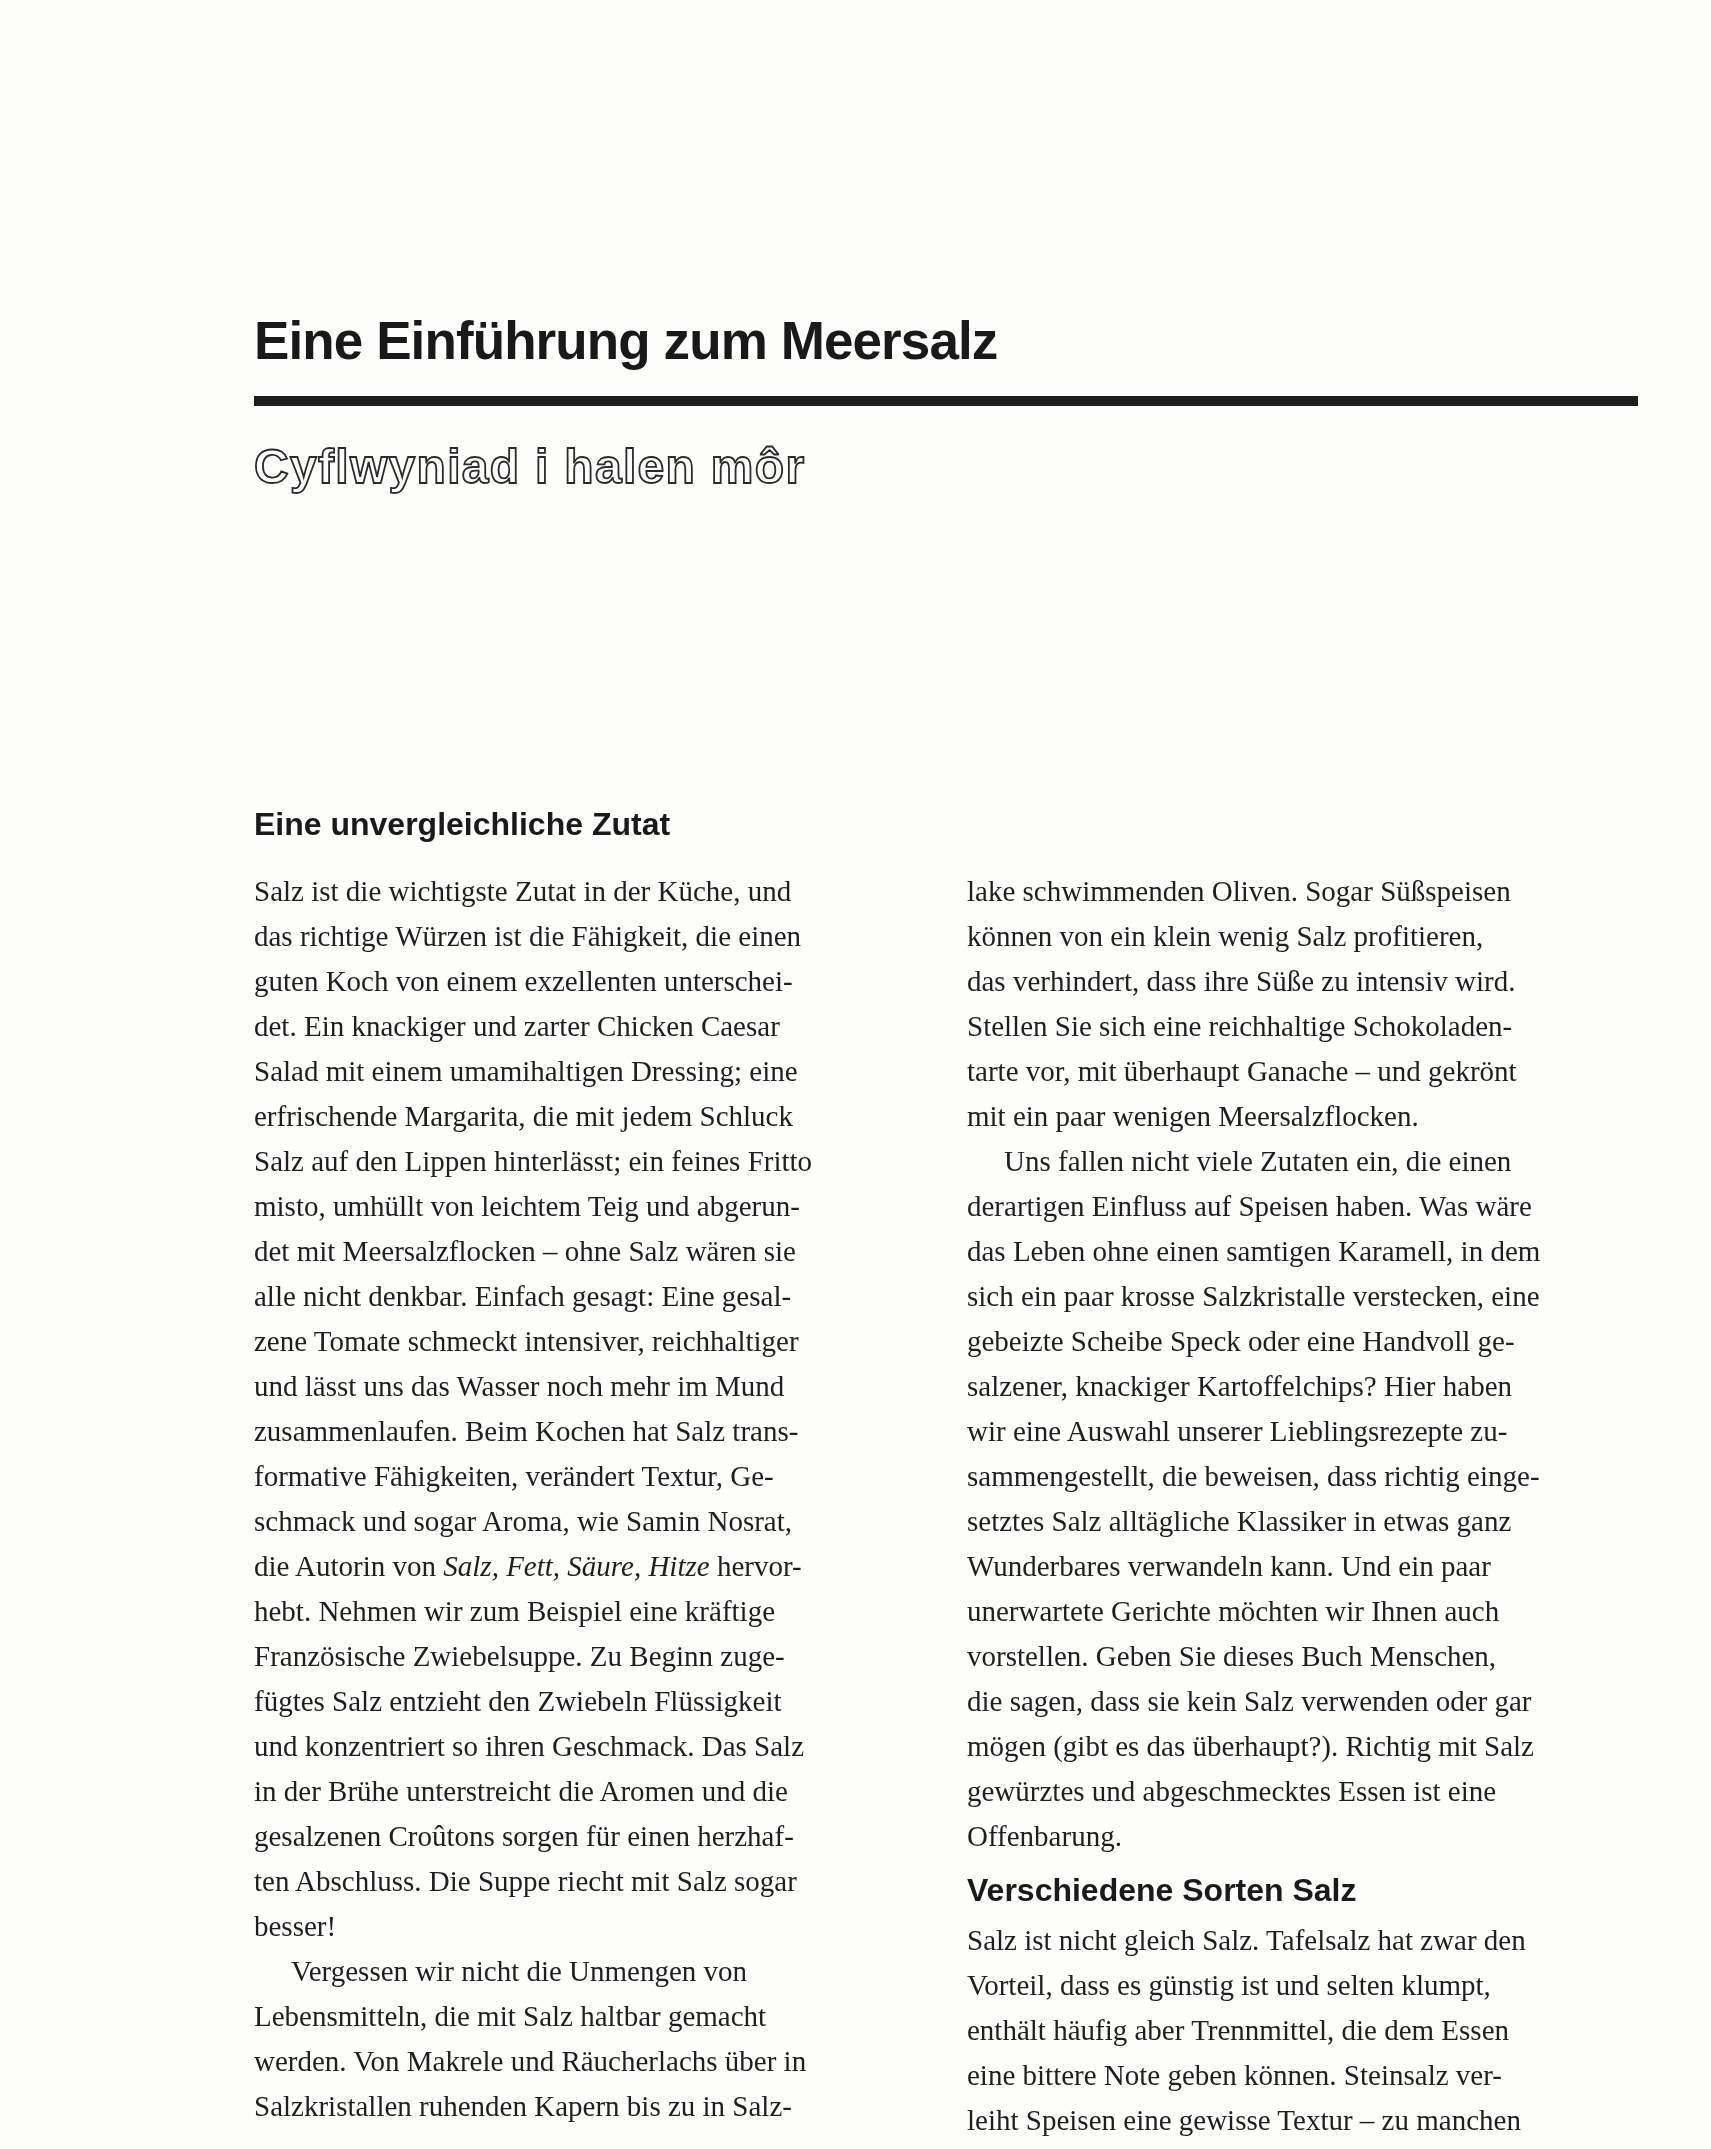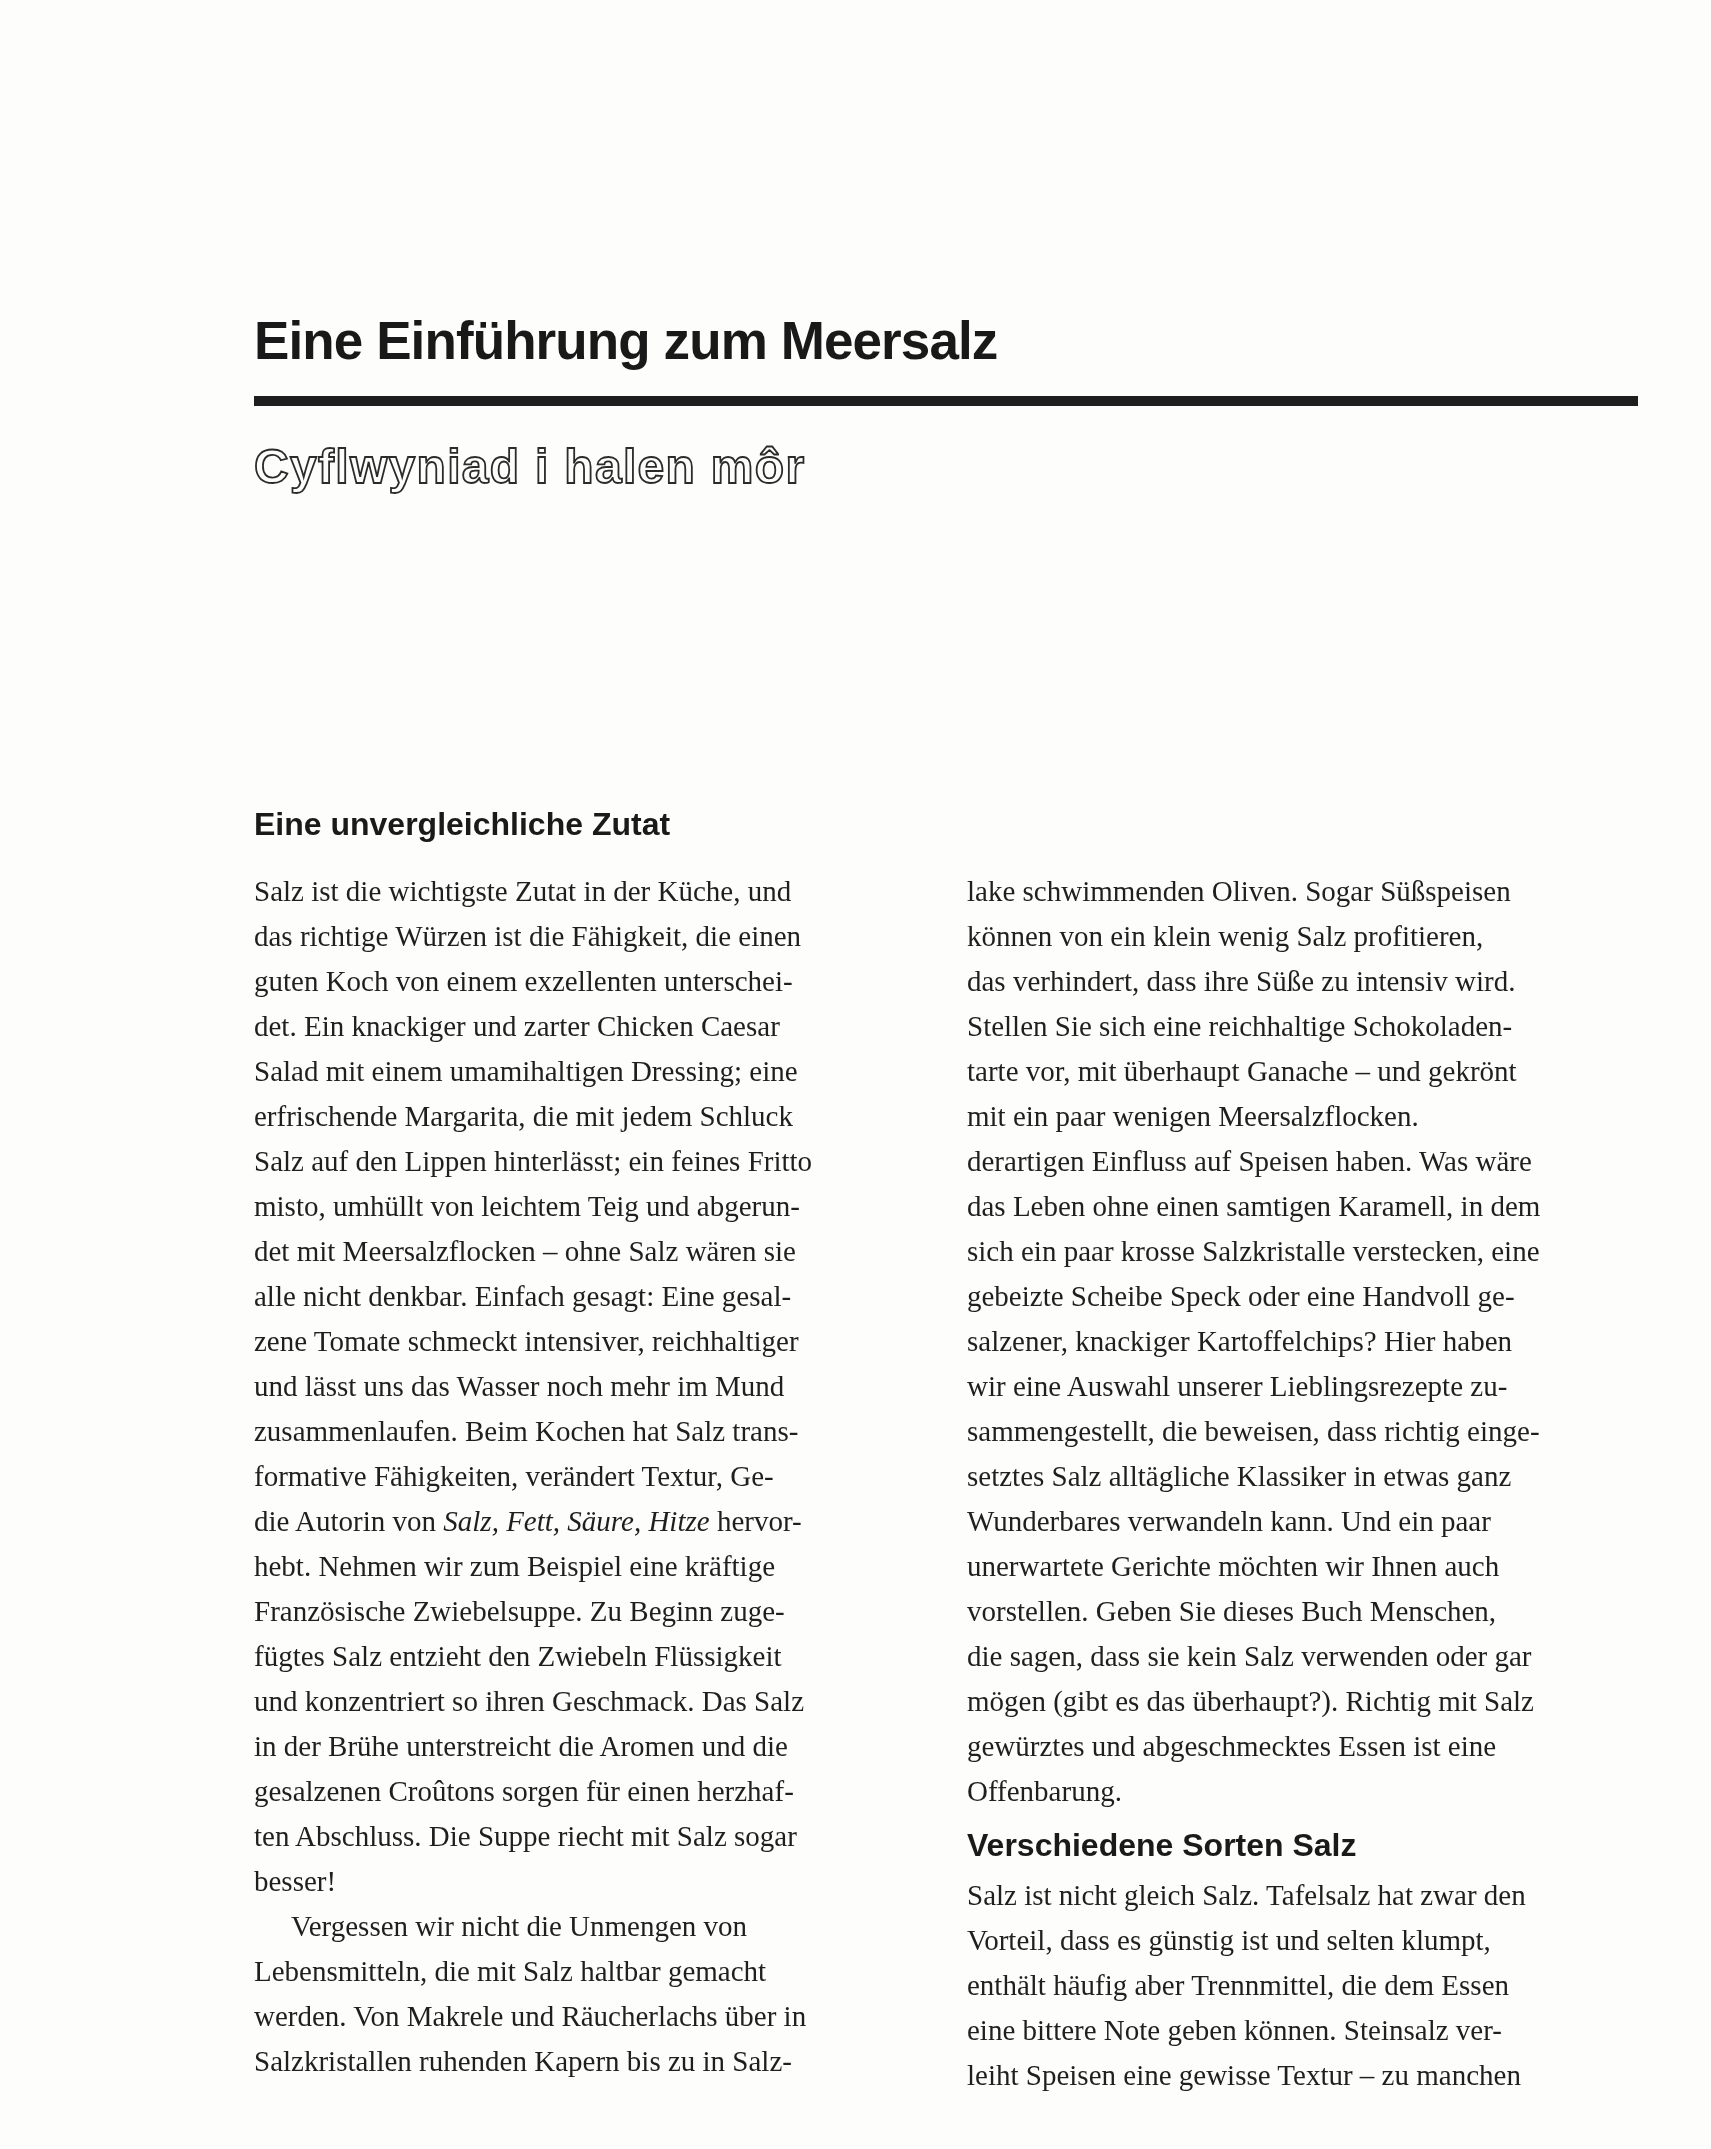--- a/index.html
+++ b/index.html
@@ -57,20 +57,21 @@
       <div class="tl">Salad mit einem umamihaltigen Dressing; eine</div>
       <div class="tl">erfrischende Margarita, die mit jedem Schluck</div>
       <div class="tl">Salz auf den Lippen hinterlässt; ein feines Fritto</div>
       <div class="tl">misto, umhüllt von leichtem Teig und abgerun-</div>
       <div class="tl">det mit Meersalzflocken – ohne Salz wären sie</div>
       <div class="tl">alle nicht denkbar. Einfach gesagt: Eine gesal-</div>
       <div class="tl">zene Tomate schmeckt intensiver, reichhaltiger</div>
       <div class="tl">und lässt uns das Wasser noch mehr im Mund</div>
       <div class="tl">zusammenlaufen. Beim Kochen hat Salz trans-</div>
       <div class="tl">formative Fähigkeiten, verändert Textur, Ge-</div>
+      <div class="tl">schmack und sogar Aroma, wie Samin Nosrat,</div>
       <div class="tl"><span>die Autorin von </span><span class="it">Salz, Fett, Säure, Hitze</span><span> hervor-</span></div>
       <div class="tl">hebt. Nehmen wir zum Beispiel eine kräftige</div>
       <div class="tl">Französische Zwiebelsuppe. Zu Beginn zuge-</div>
       <div class="tl">fügtes Salz entzieht den Zwiebeln Flüssigkeit</div>
       <div class="tl">und konzentriert so ihren Geschmack. Das Salz</div>
       <div class="tl">in der Brühe unterstreicht die Aromen und die</div>
       <div class="tl">gesalzenen Croûtons sorgen für einen herzhaf-</div>
       <div class="tl">ten Abschluss. Die Suppe riecht mit Salz sogar</div>
       <div class="tl">besser!</div>
       <div class="tl ind">Vergessen wir nicht die Unmengen von</div>
@@ -80,20 +81,21 @@
     </div>
 
   <div class="col col-right">
     <div>
         <div class="tl">lake schwimmenden Oliven. Sogar Süßspeisen</div>
         <div class="tl">können von ein klein wenig Salz profitieren,</div>
         <div class="tl">das verhindert, dass ihre Süße zu intensiv wird.</div>
         <div class="tl">Stellen Sie sich eine reichhaltige Schokoladen-</div>
         <div class="tl">tarte vor, mit überhaupt Ganache – und gekrönt</div>
         <div class="tl">mit ein paar wenigen Meersalzflocken.</div>
+        <div class="tl ind">Uns fallen nicht viele Zutaten ein, die einen</div>
         <div class="tl">derartigen Einfluss auf Speisen haben. Was wäre</div>
         <div class="tl">das Leben ohne einen samtigen Karamell, in dem</div>
         <div class="tl">sich ein paar krosse Salzkristalle verstecken, eine</div>
         <div class="tl">gebeizte Scheibe Speck oder eine Handvoll ge-</div>
         <div class="tl">salzener, knackiger Kartoffelchips? Hier haben</div>
         <div class="tl">wir eine Auswahl unserer Lieblingsrezepte zu-</div>
         <div class="tl">sammengestellt, die beweisen, dass richtig einge-</div>
         <div class="tl">setztes Salz alltägliche Klassiker in etwas ganz</div>
         <div class="tl">Wunderbares verwandeln kann. Und ein paar</div>
         <div class="tl">unerwartete Gerichte möchten wir Ihnen auch</div>

